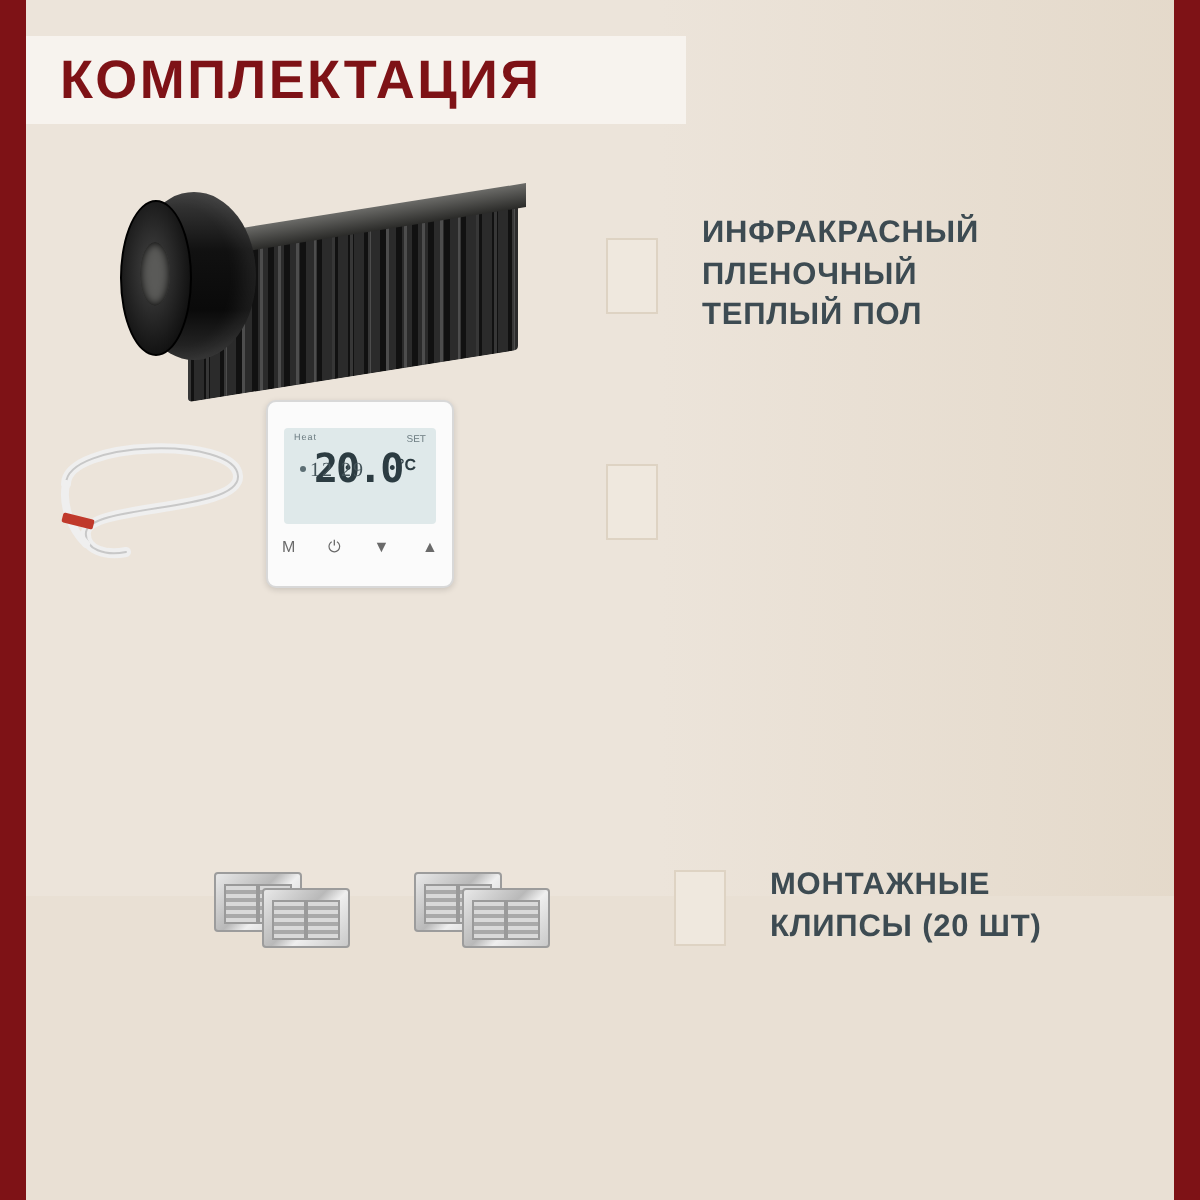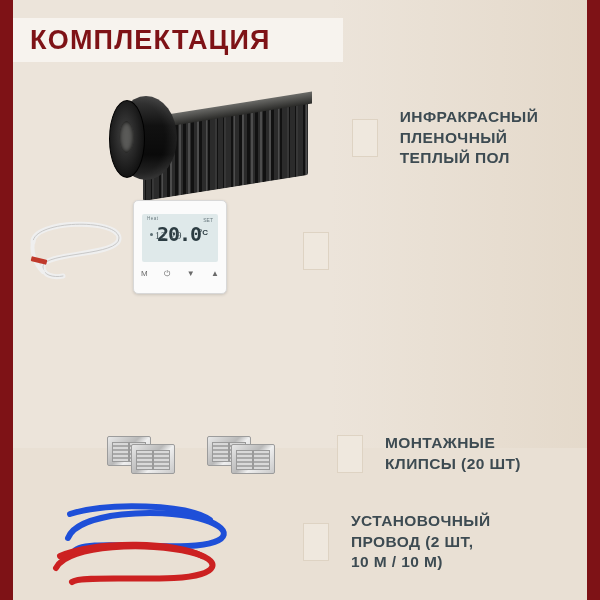--- a/index.html
+++ b/index.html
@@ -236,21 +236,21 @@
 
   <div class="edge-left"></div>
   <div class="edge-right"></div>
 
   <div class="title-bar">
     <div class="title-text">КОМПЛЕКТАЦИЯ</div>
   </div>
 
   <div class="rows">
 
-    <div class="row" style="top:0px;height:120px;justify-content:center;">
+    <div class="row" style="top:0px;height:120px;">
       <div class="visual">
         <div class="roll-wrap">
           <div class="roll-sheet"></div>
           <div class="roll-edge"></div>
           <div class="roll-cyl"></div>
           <div class="roll-cap"></div>
           <div class="roll-hole"></div>
         </div>
       </div>
       <div class="marker"></div>
@@ -295,33 +295,15 @@
           <div class="clip" style="left:24px; top:16px;"></div>
           <div class="clip" style="left:100px;top:8px;"></div>
           <div class="clip" style="left:124px;top:16px;"></div>
         </div>
       </div>
       <div class="marker"></div>
       <div class="label">МОНТАЖНЫЕ
 КЛИПСЫ (20 ШТ)</div>
     </div>
 
-    <div class="row" style="top:418px;height:92px;">
-      <div class="visual">
-        <svg class="wires" viewBox="0 0 250 90">
-          <g>
-            <path d="M30 42 C 40 16, 120 12, 160 22 C 196 31, 196 48, 150 50 C 104 52, 40 44, 36 56" fill="none" stroke="#1e4fd8" stroke-width="6" stroke-linecap="round"></path>
-            <path d="M32 18 C 70 6, 150 8, 172 24" fill="none" stroke="#1e4fd8" stroke-width="6" stroke-linecap="round"></path>
-          </g>
-          <g>
-            <path d="M18 72 C 30 48, 112 46, 152 56 C 186 64, 182 80, 136 82 C 96 84, 42 80, 34 86" fill="none" stroke="#cc2121" stroke-width="6" stroke-linecap="round"></path>
-            <path d="M22 60 C 60 44, 140 46, 164 60" fill="none" stroke="#cc2121" stroke-width="6" stroke-linecap="round"></path>
-          </g>
-        </svg>
-      </div>
-      <div class="marker"></div>
-      <div class="label">УСТАНОВОЧНЫЙ
-ПРОВОД (2 ШТ,
-10 М / 10 М)</div>
-    </div>
 
   </div>
 </div>
 
 </body></html>

